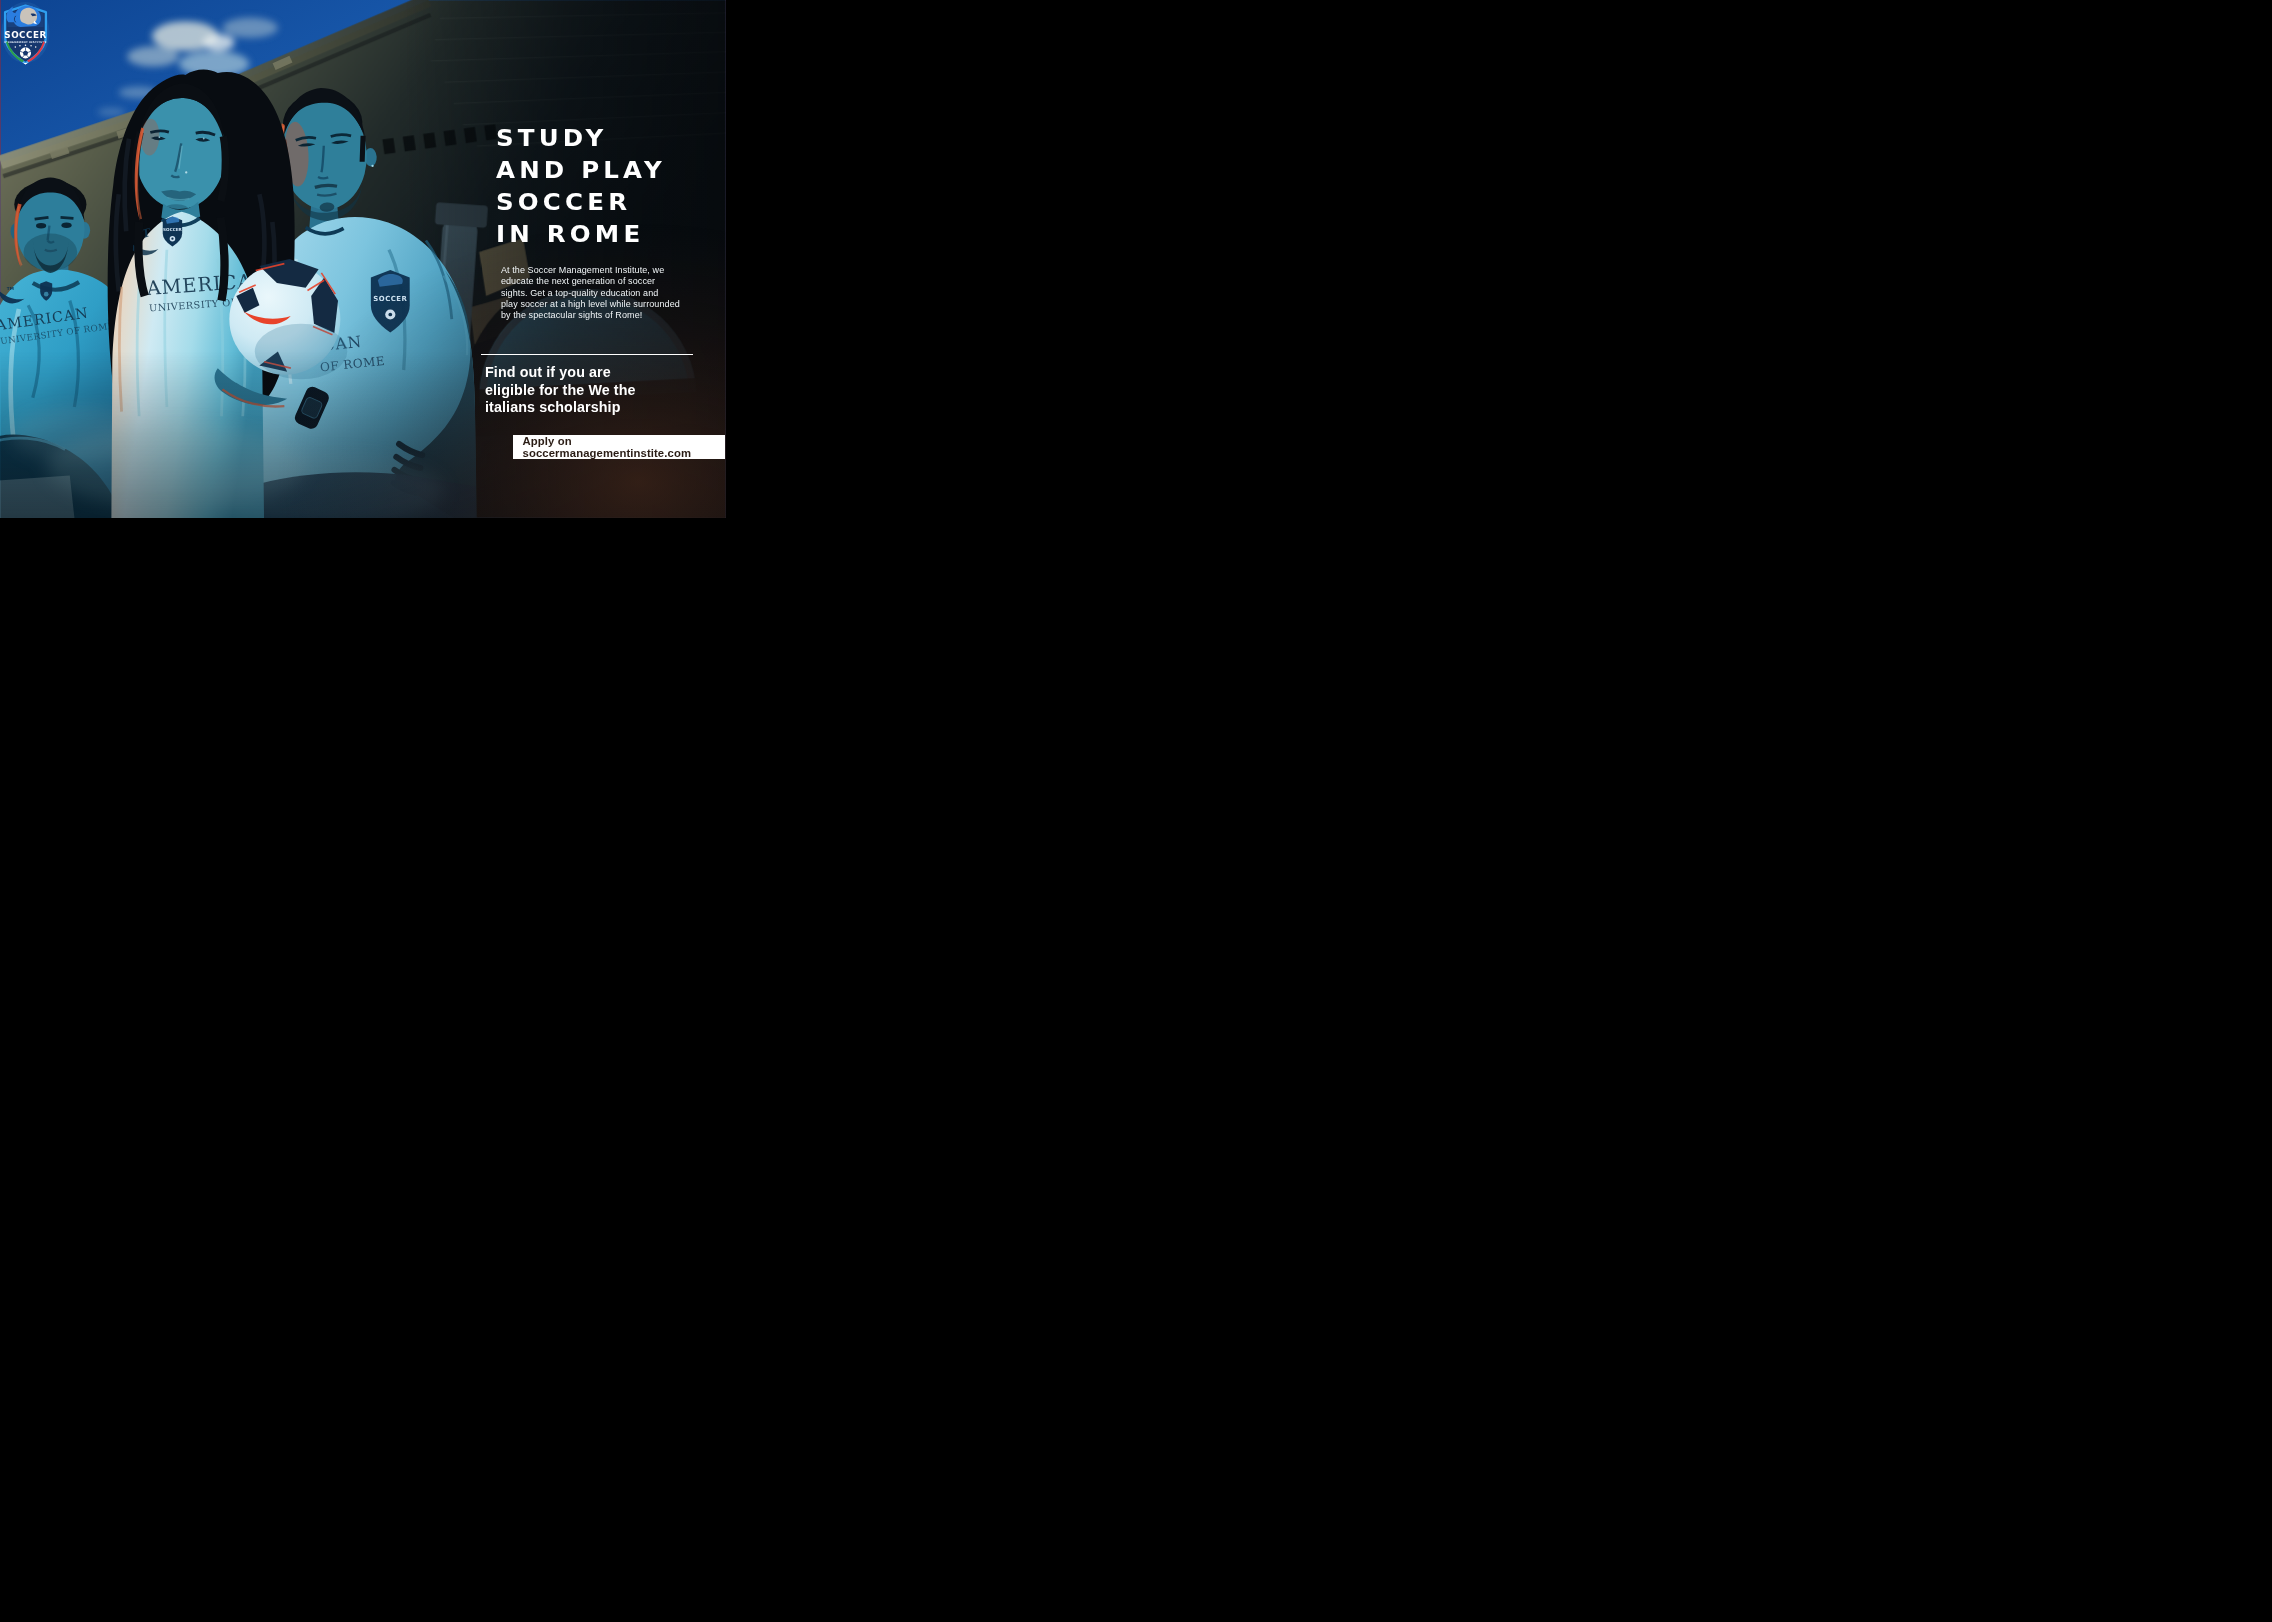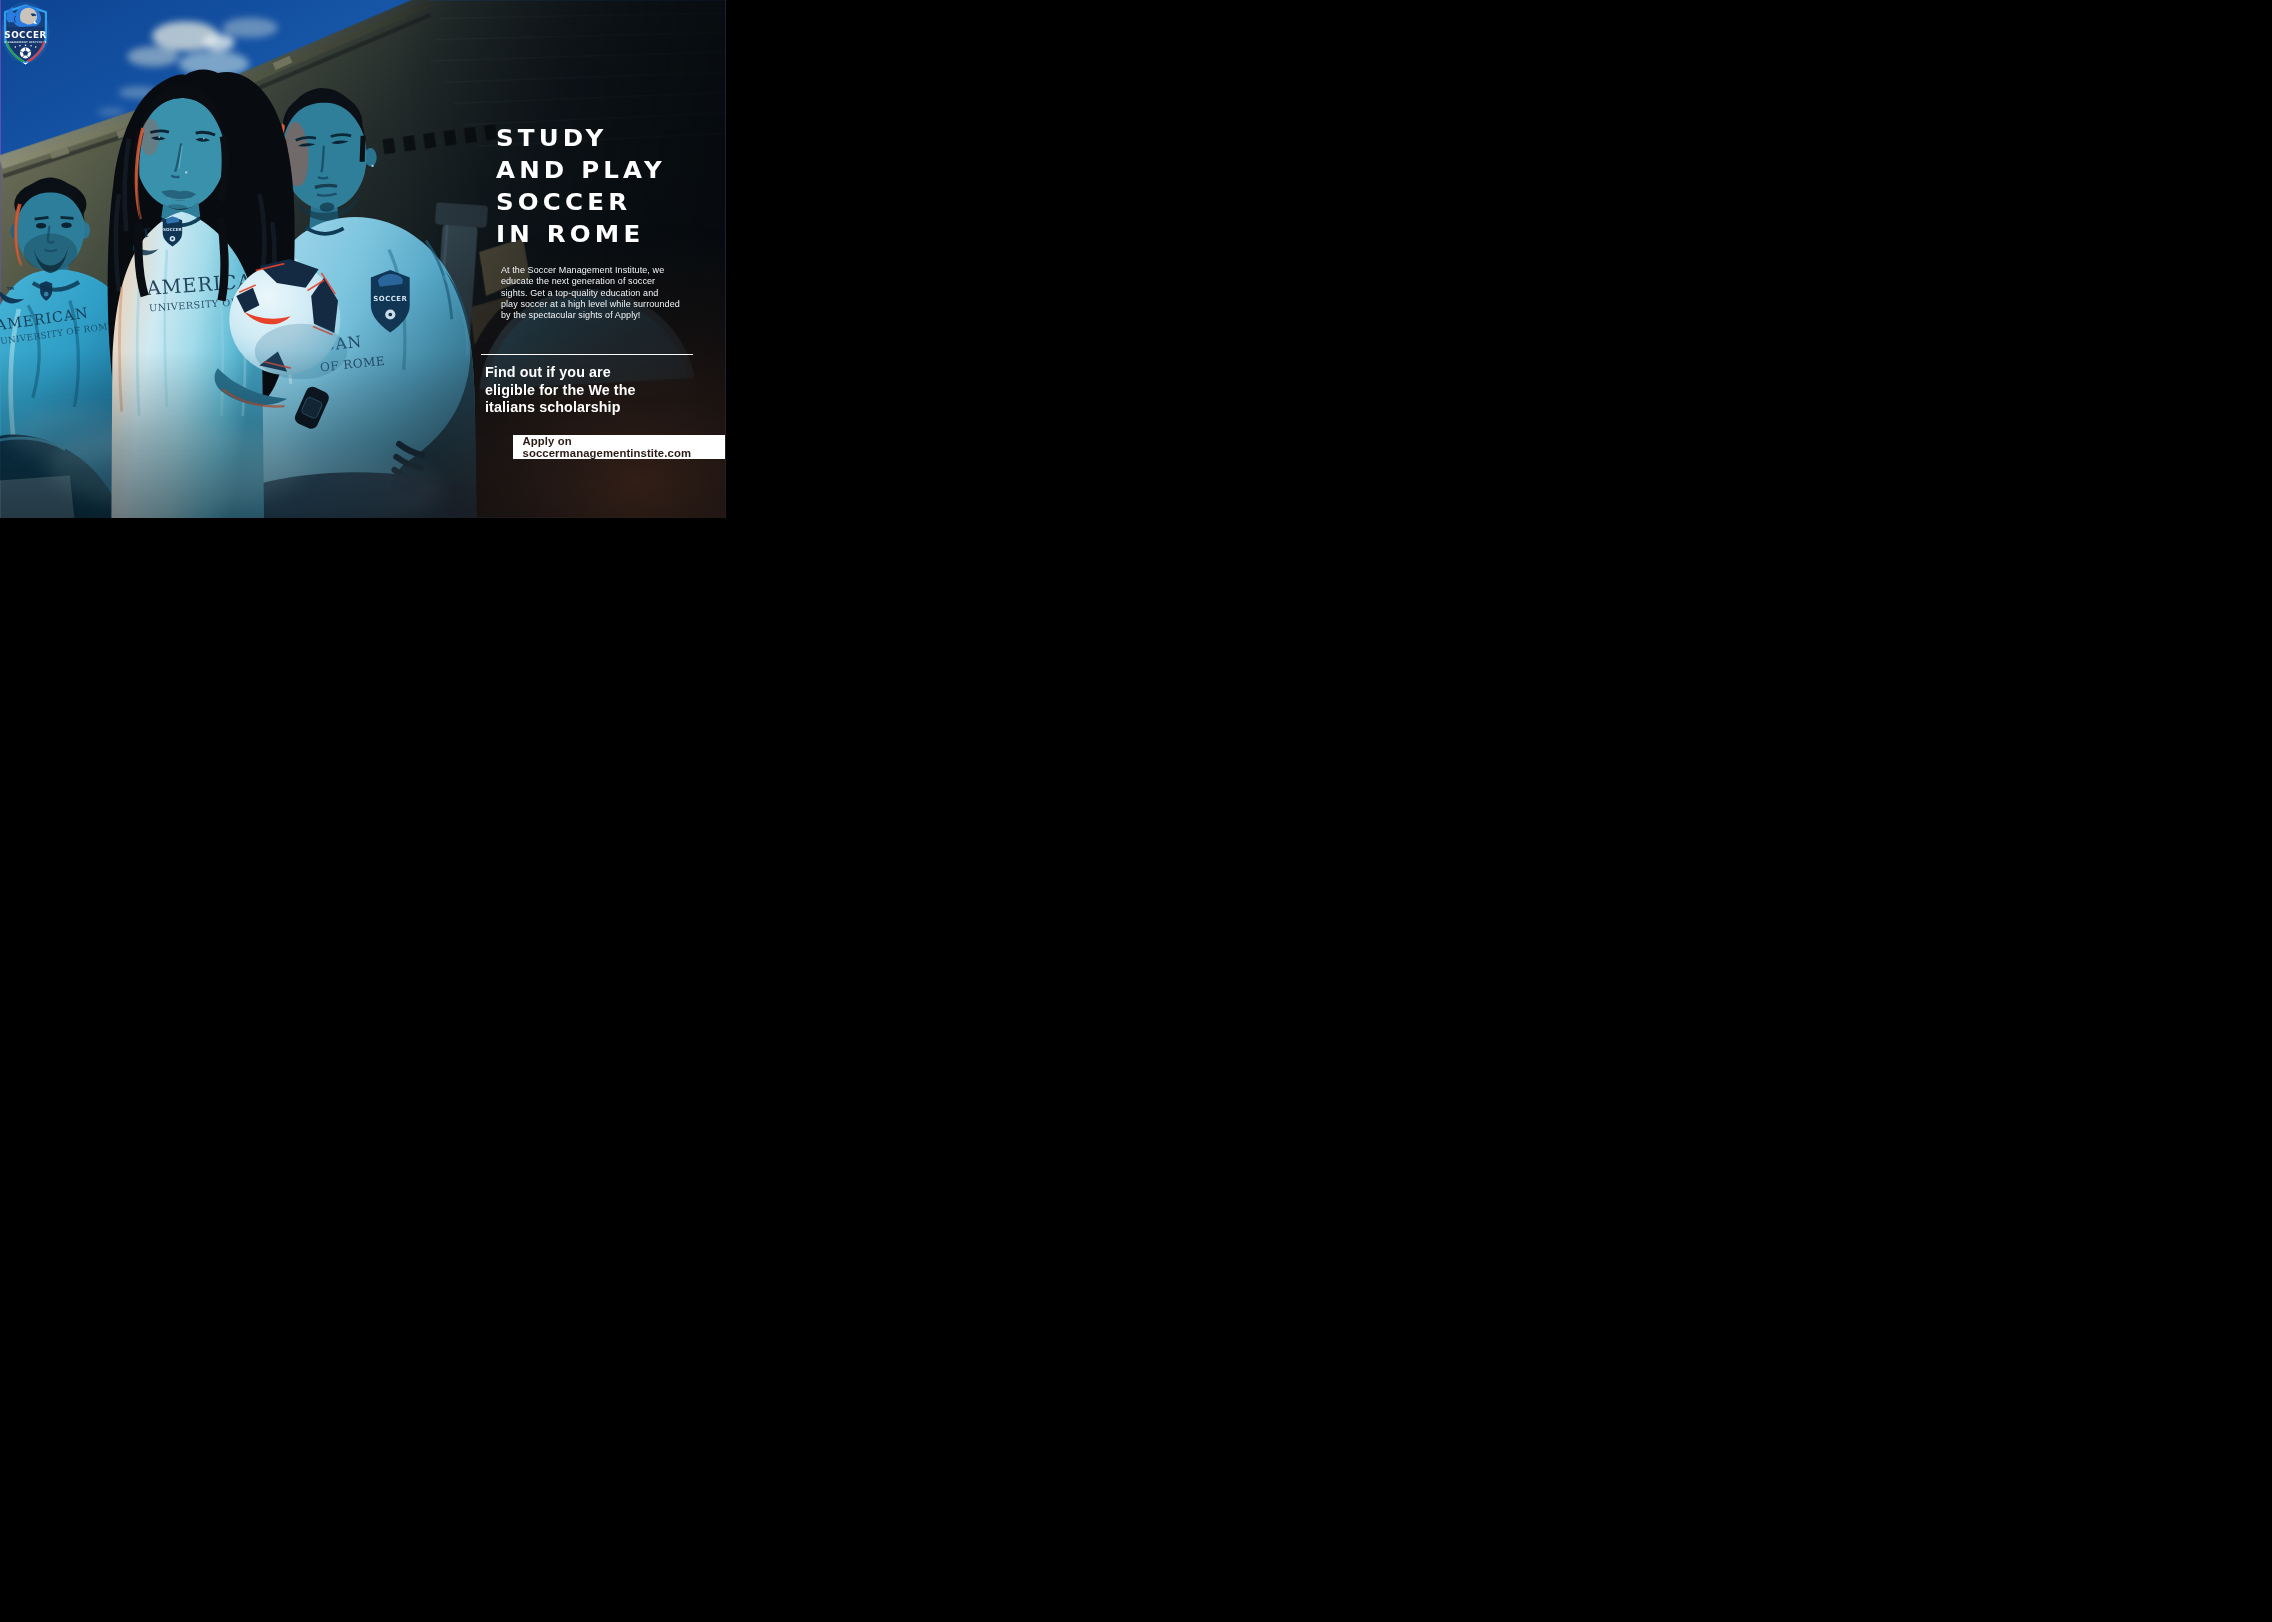--- a/index.html
+++ b/index.html
@@ -1,17 +1,17 @@
 <!DOCTYPE html>
 <html style="font-size:7.4px"><head>
 <meta charset="utf-8">
 <style>
   html,body{margin:0;padding:0;background:#000;}
   .poster{position:relative;width:726px;height:518px;overflow:hidden;
-    font-family:"Liberation Sans",sans-serif;background:#d946ef;}
+    font-family:"Liberation Sans",sans-serif;background:#b91c1c;}
   .poster svg{position:absolute;left:0;top:0;display:block;}
   
   .content{position:absolute;left:480px;top:0;width:220px;color:#fff;}
   .headline{position:absolute;top:123px;left:16px;width:220px;}
   .headline .hline{
     font-family:"DejaVu Sans",sans-serif;font-weight:800;font-size:24.5px;
     line-height:32px;letter-spacing:4.2px;color:#ffffff;white-space:nowrap;
     transform:scaleY(0.96);transform-origin:left top;}
   .intro{position:absolute;top:265px;left:0.9px;font-size:9px;line-height:11.3px;
     color:#f2f6f8;letter-spacing:0.1px;margin-left:20px;}
@@ -377,21 +377,21 @@
       <div class="hline">STUDY</div>
       <div class="hline">AND PLAY</div>
       <div class="hline">SOCCER</div>
       <div class="hline">IN ROME</div>
     </div>
     <div class="intro">
       <div>At the Soccer Management Institute, we</div>
       <div>educate the next generation of soccer</div>
       <div>sights. Get a top-quality education and</div>
       <div>play soccer at a high level while surrounded</div>
-      <div>by the spectacular sights of Apply!</div>
+      <div>by the spectacular sights of Rome!</div>
     </div>
     <div class="divider"></div>
     <div class="scholarship">
       <div>Find out if you are</div>
       <div>eligible for the We the</div>
       <div>italians scholarship</div>
     </div>
     <div class="cta">
       <span>Apply on soccermanagementinstite.com</span>
     </div>

